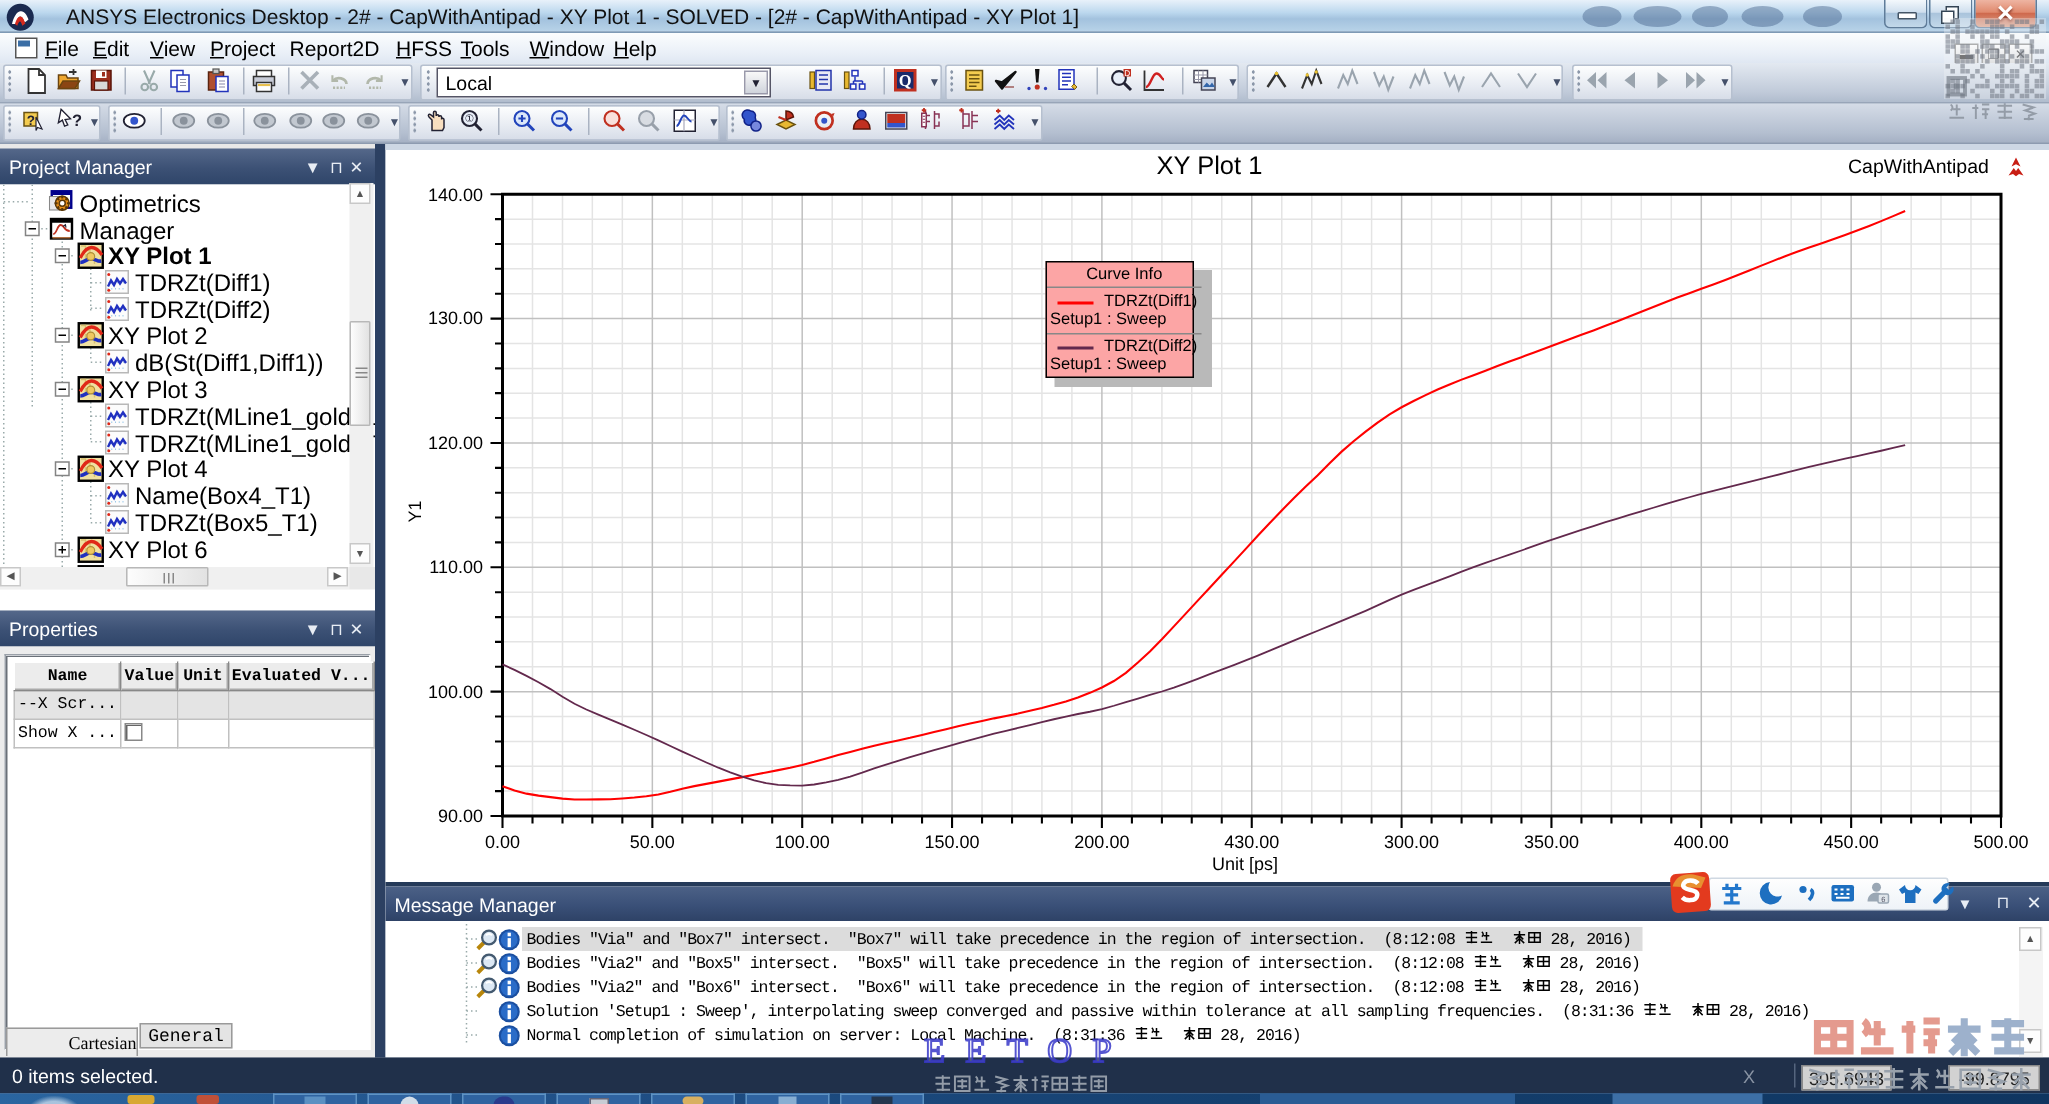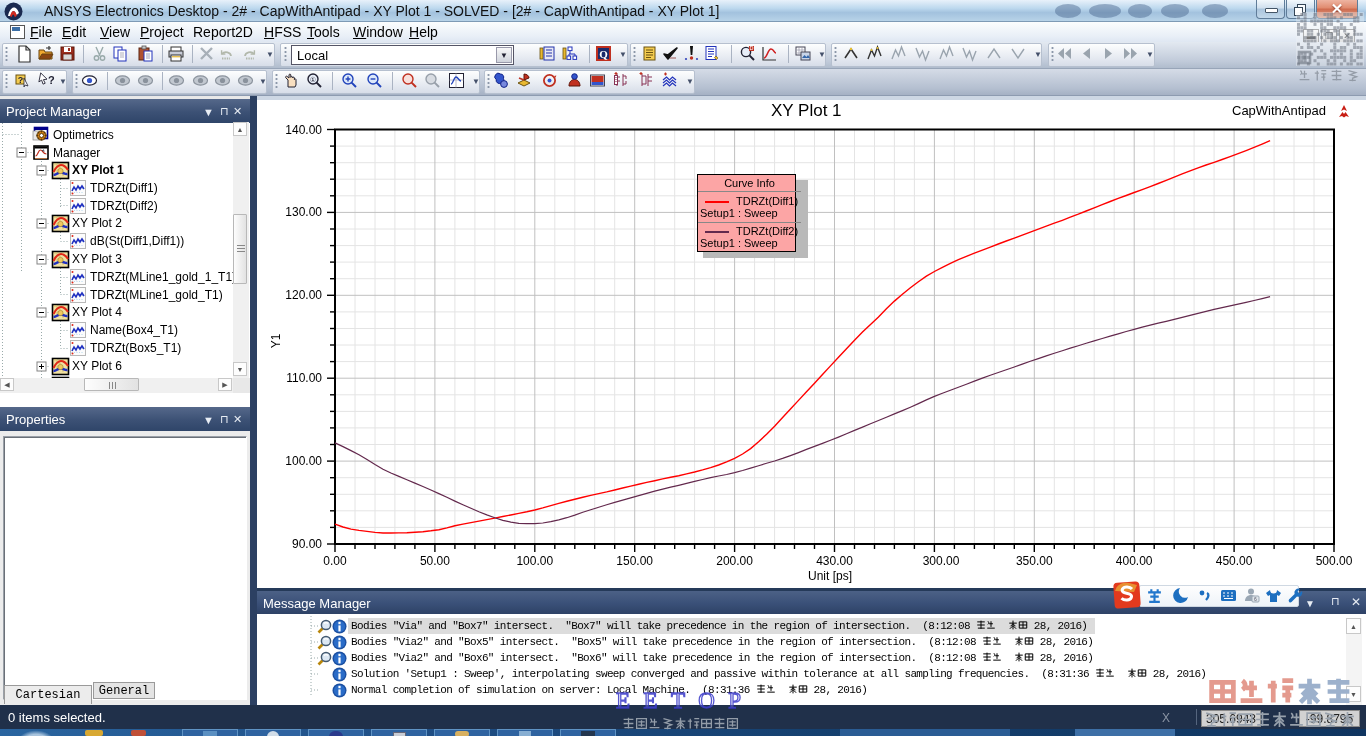--- a/index.html
+++ b/index.html
@@ -22,21 +22,21 @@
 .grp{position:absolute;top:1px;height:24px;background:linear-gradient(#fdfefe,#e7ebf2 60%,#d7dde8);border:1px solid #b6c0cf;border-radius:2px}
 .grip{position:absolute;top:4px;width:3px;height:16px;background-image:radial-gradient(circle,#8b97a9 1px,transparent 1.2px);background-size:3px 4px}
 .ico{position:absolute;top:3px;width:18px;height:18px}
 .sep{position:absolute;top:3px;width:1px;height:18px;background:#aab3c2}
 .dd{position:absolute;font-size:8px;color:#44506a;top:8px}
 #dock{left:0;top:96px;width:250px;height:609px;background:#e8e8e8}
 .phead{position:absolute;left:0;width:250px;height:24px;background:linear-gradient(#55688a,#3c5175 55%,#2f4569);color:#fff;font-size:13px}
 .phead .t{position:absolute;left:6px;top:5px}
 .phead .ic{position:absolute;top:6px;color:#e8edf4;font-size:11px}
 #tree{left:0;top:27px;width:250px;height:255px;background:#fff;overflow:hidden}
-.trow{position:absolute;font-size:12px;color:#000;white-space:nowrap}
+.trow{position:absolute;font-size:16px;color:#000;white-space:nowrap}
 #splitter{left:250px;top:96px;width:7px;height:609px;background:#2c4062}
 .sb{position:absolute;background:#f0f0f0}
 .sbtn{position:absolute;background:#fdfdfd;border:1px solid #c8c8c8;color:#555;text-align:center}
 .sthumb{position:absolute;background:linear-gradient(90deg,#fdfdfd,#e2e2e2);border:1px solid #b8b8b8;border-radius:1px}
 #props{left:0;top:335px;width:250px;height:274px;background:#ececec;font-size:12px}
 table.ptab{border-collapse:collapse;font-family:"Liberation Mono",monospace;font-size:11px;table-layout:fixed}
 table.ptab td{white-space:nowrap}
 table.ptab td{border:1px solid #c0c0c0;height:19px;padding:0 2px;background:#fff;overflow:hidden}
 table.ptab tr.h td{border:1px solid #888;border-top-color:#fff;border-left-color:#fff;box-shadow:inset -1px -1px 0 #aaa}
 table.ptab tr.h td{background:#ececec;text-align:center;font-weight:bold}
@@ -706,21 +706,43 @@
 </div>
 <div class="abs" style="left:0;top:297px;width:250px;height:14px;background:#fff"></div>
 <div class="phead" style="top:311px">
       <span class="t">Properties</span>
       <span class="ic" style="left:203px;top:7px">▼</span>
       <span class="ic" style="left:220px">⊓</span>
       <span class="ic" style="left:233px">✕</span>
     </div>
 <div class="abs" id="props">
 <div class="abs" style="left:3px;top:5px;width:244px;height:264px;background:#fff;border:1px solid #9aa0a8;border-right-color:#fff;border-bottom-color:#fff;box-shadow:inset 1px 1px 0 #6a7078"></div>
-<div class="abs" style="left:4px;top:254px;width:88px;height:19px;background:#ececec;border:1px solid #9a9a9a;border-bottom:none;font-family:Liberation Mono, monospace;font-size:12px;text-align:center;line-height:18px;z-index:2">Cartesian</div>
+<table class="ptab" style="position:absolute;left:9px;top:10px">
+<tbody>
+          <tr class="h">
+            <td style="width:62px">Name</td>
+            <td style="width:31px">Value</td>
+            <td style="width:42px">Unit</td>
+            <td style="width:87px">Evaluated V...</td>
+          </tr>
+<tr class="g">
+            <td>--X Scr...</td>
+            <td></td>
+            <td></td>
+            <td></td>
+          </tr>
+<tr>
+            <td>Show X ...</td>
+            <td><span style="display:inline-block;width:12px;height:12px;background:#fff;border:1px solid #888;box-shadow:inset 1px 1px 0 #666;vertical-align:-2px"></span></td>
+            <td></td>
+            <td></td>
+          </tr>
+</tbody>
+      </table>
+<div class="abs" style="left:4px;top:254px;width:88px;height:19px;background:#ececec;border:1px solid #9a9a9a;border-bottom:none;font-family:Liberation Serif, serif;font-size:12px;text-align:right;line-height:18px;z-index:2">Cartesian</div>
 <div class="abs" style="left:93px;top:251px;width:62px;height:17px;background:#e4e4e4;border:1px solid #9a9a9a;font-family:'Liberation Mono',monospace;font-size:12px;text-align:center;line-height:16px">General</div>
 </div>
 </div>
 <div class="abs" id="splitter"></div>
 <div class="abs" id="plotwin">
 <div class="abs" style="left:0;top:0;width:1109px;height:4px;background:#cdd7e4"></div>
 <svg class="abs" style="left:0;top:0" width="1109" height="492">
 <g stroke="#e4e4e4" stroke-width="1">
         <line x1="98.0" y1="33.5" x2="98.0" y2="448"></line>
         <line x1="118.0" y1="33.5" x2="118.0" y2="448"></line>

